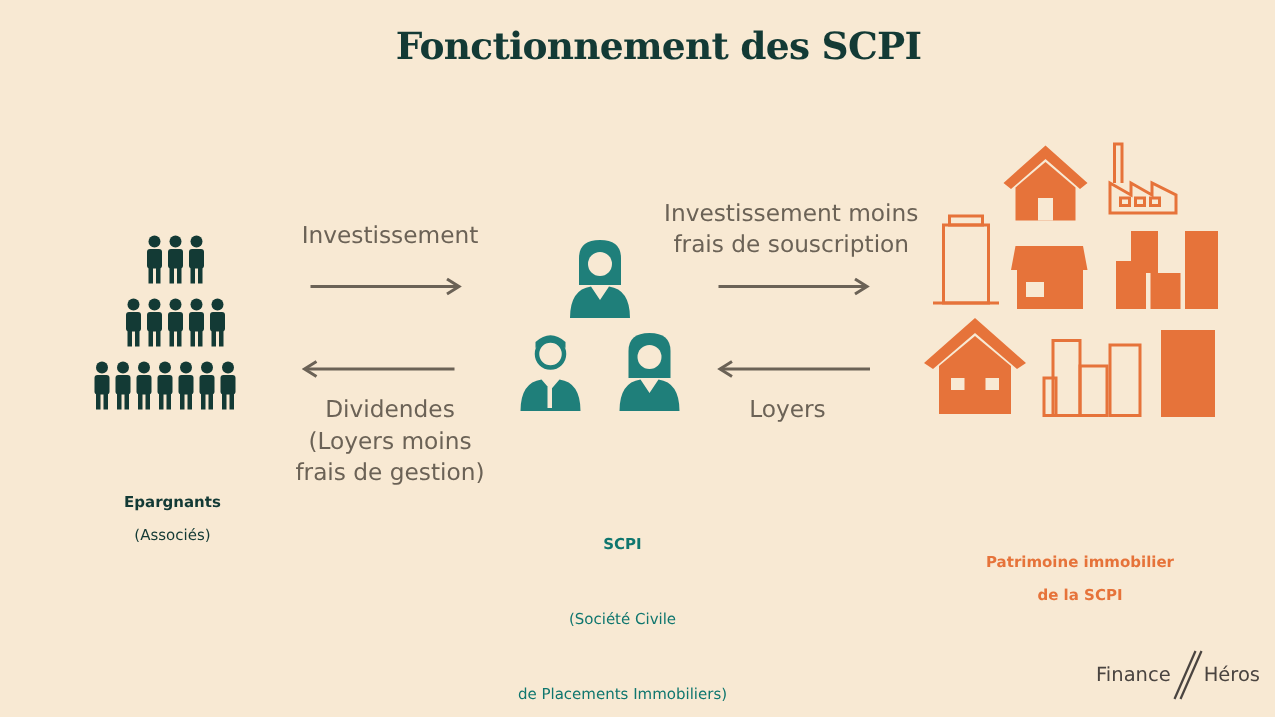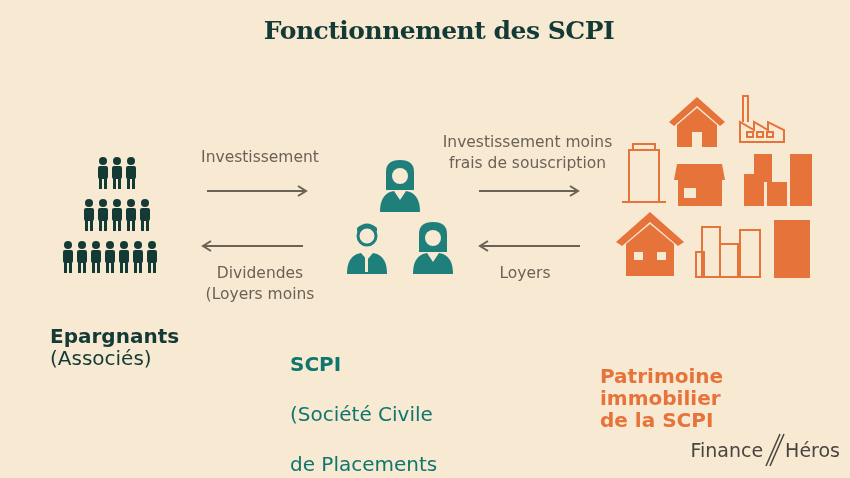--- a/index.html
+++ b/index.html
@@ -1,27 +1,27 @@
 <!DOCTYPE html>
 <html><head>
 <meta charset="utf-8">
 <style>
   * { margin:0; padding:0; box-sizing:border-box; }
   html, body { width:850px; height:478px; overflow:hidden; }
   body { background:#f8e9d3; position:relative; font-family:"Liberation Sans", sans-serif; }
   .abs { position:absolute; }
   .title { left:0; width:850px; top:16px; text-align:center; font-family:"DejaVu Serif", serif; font-weight:bold; font-size:25px; color:#133a35; letter-spacing:-0.5px;padding-left:28px; }
   .lbl { color:#6b6256; font-size:15.5px; line-height:21px; text-align:center; font-family:"DejaVu Sans", sans-serif; }
-  .cap { font-size:20px; line-height:22px; font-family:"DejaVu Sans", sans-serif; }
+  .cap { font-size:10px; line-height:22px; text-align:center; font-family:"DejaVu Sans", sans-serif; }
   .dark { color:#133a35; }
   .teal { color:#0f766e;margin-top:28px; }
   .orange { color:#e6733a; }
   .b { font-weight:bold; }
   svg { display:block; }
-  .logo { right:10px; bottom:10px; font-family:"DejaVu Sans", sans-serif; font-size:19px; color:#4a4440; display:flex; align-items:center; }
+  .logo { right:10px; bottom:10px; font-family:"DejaVu Sans", sans-serif; font-size:13px; color:#4a4440; display:flex; align-items:center; }
 </style>
 </head>
 <body>
 
 <div class="abs title">Fonctionnement des SCPI</div>
 
 <div class="abs" style="left:60px;top:155px;">
 <svg width="115" height="125" viewBox="0 0 115 125">
   <defs>
     <g id="p">
@@ -60,20 +60,21 @@
   </div>
 <div class="abs" style="left:200px;top:240px;">
 <svg width="105" height="12">
       <line x1="4" y1="6" x2="103" y2="6" stroke="#6b6256" stroke-width="2"></line>
       <polyline points="11,1 3,6 11,11" fill="none" stroke="#6b6256" stroke-width="2"></polyline>
     </svg>
   </div>
 <div class="abs lbl" style="left:180px;top:263px;width:160px;">
   <div>Dividendes</div>
   <div>(Loyers moins</div>
+  <div>frais de gestion)</div>
 </div>
 
 <div class="abs" style="left:340px;top:160px;">
 <svg width="120" height="120" viewBox="0 0 120 120" fill="#1f7f7a">
   <g transform="translate(40,0)">
     <path d="M6 12 Q6 0 20 0 Q34 0 34 12 L34 30 L6 30 Z"></path>
     <circle cx="20" cy="16" r="8" fill="#f8e9d3"></circle>
     <path d="M0 52 Q0 33 14 31 L20 40 L26 31 Q40 33 40 52 Z"></path>
   </g>
   <g transform="translate(7,62)">

